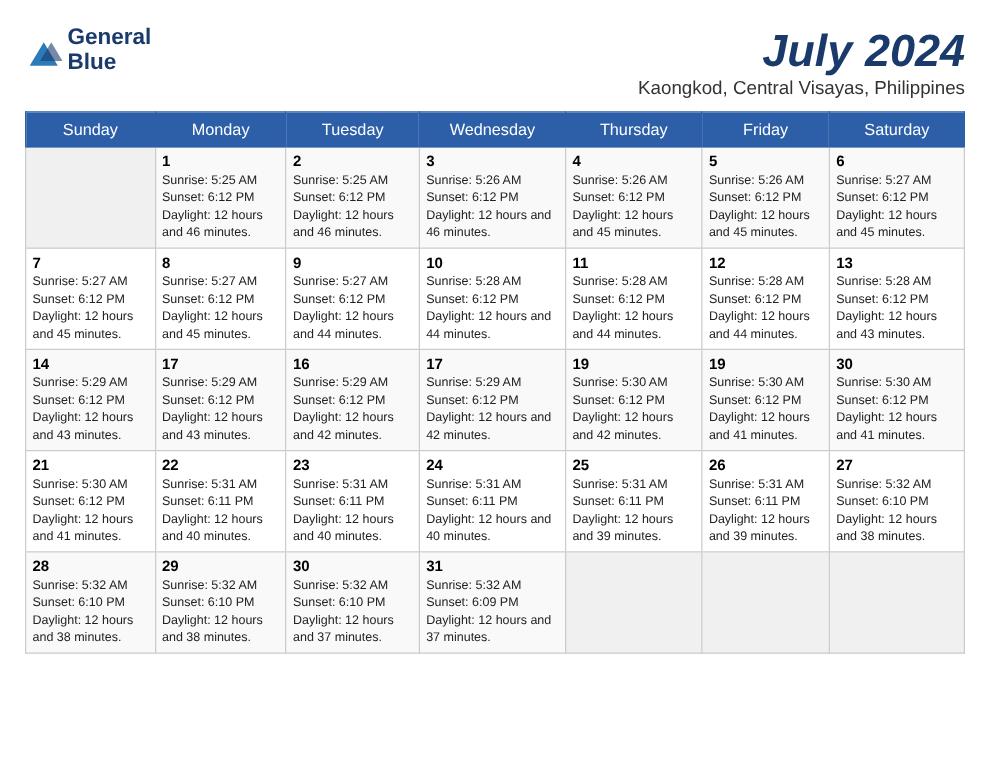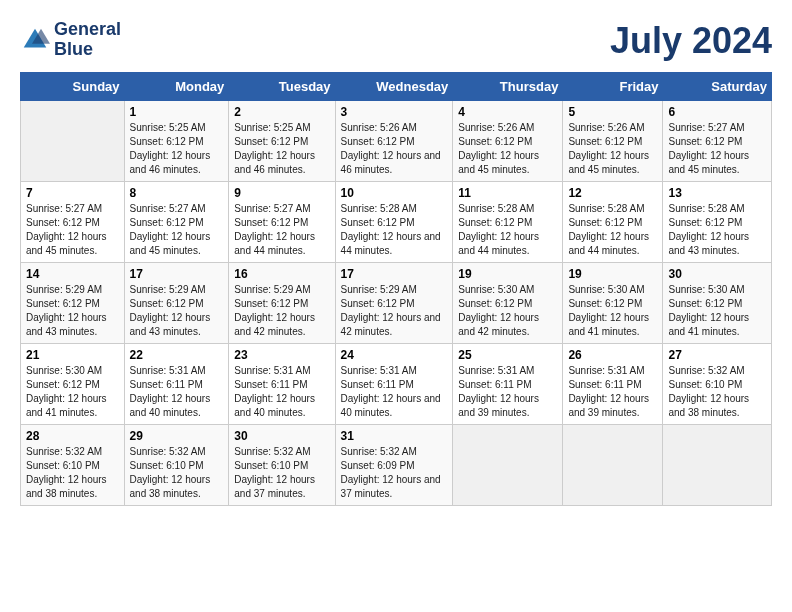--- a/index.html
+++ b/index.html
@@ -11,21 +11,21 @@
       padding: 20px;
     }
     .header-area {
       display: flex;
       justify-content: space-between;
       align-items: flex-start;
       margin-bottom: 10px;
     }
     .logo {
       display: flex;
-      align-items: center;
+      align-items: flex-end;
       gap: 4px;
     }
     .logo-text {
       font-size: 18px;
       font-weight: bold;
       color: #1a3a6b;
       line-height: 1.1;
     }
     .logo-text span {
       display: block;
@@ -34,37 +34,38 @@
       width: 30px;
       height: 30px;
     }
     .title-area {
       text-align: right;
     }
     .main-title {
       font-size: 36px;
       font-weight: bold;
       color: #1a3a6b;
+      font-style: italic;
     }
     .subtitle {
       font-size: 15px;
       color: #333;
     }
     table {
       width: 100%;
       border-collapse: collapse;
       font-size: 11px;
     }
     thead tr th {
       background-color: #2c5fa8;
       color: white;
       padding: 6px 4px;
-      text-align: right;
+      text-align: center;
       font-size: 13px;
-      font-weight: bold;
+      font-weight: normal;
       border: 1px solid #2c5fa8;
     }
     tbody tr td {
       border: 1px solid #ccc;
       padding: 4px 5px;
       vertical-align: top;
       min-height: 80px;
       background: #fff;
     }
     tbody tr:nth-child(odd) td {
@@ -97,20 +98,21 @@
       <polygon points="20,5 35,30 5,30" fill="#2c7bb8"></polygon>
       <polygon points="28,5 40,25 16,25" fill="#1a3a6b" opacity="0.6"></polygon>
     </svg>
     <div class="logo-text">
       <span>General</span>
       <span>Blue</span>
     </div>
   </div>
   <div class="title-area">
     <div class="main-title">July 2024</div>
+    <div class="subtitle">Kaongkod, Central Visayas, Philippines</div>
   </div>
 </div>
 
 <table>
   <thead>
     <tr>
     <th>Sunday</th>
         <th>Monday</th>
         <th>Tuesday</th>
         <th>Wednesday</th>

